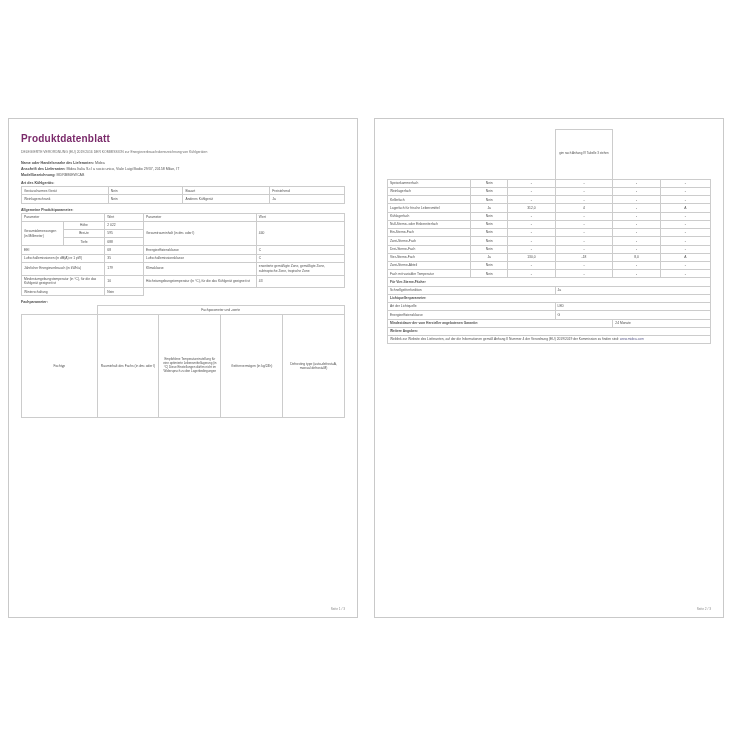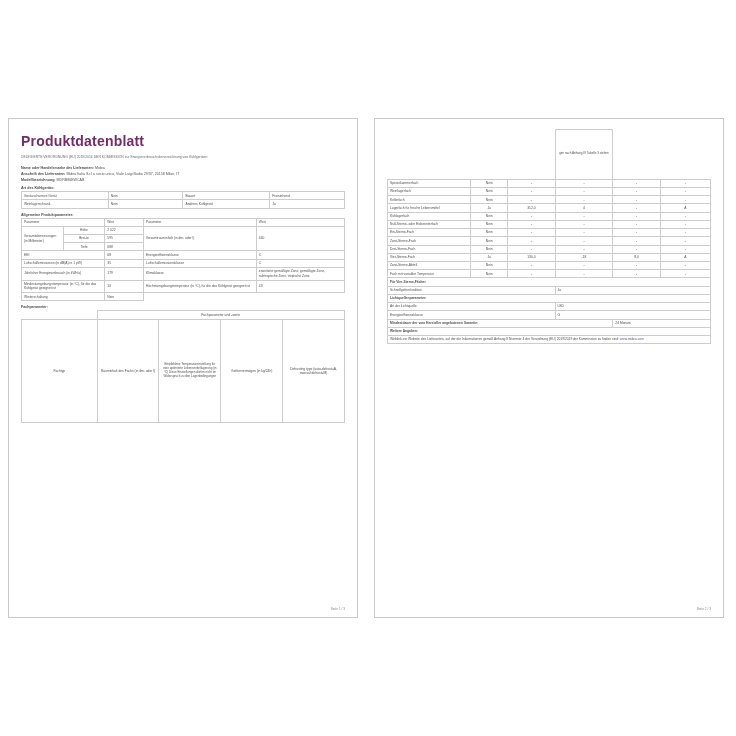--- a/index.html
+++ b/index.html
@@ -17,21 +17,21 @@
     height:500px;
     border:1px solid #c9c9c9;
     background:#fff;
     box-sizing:border-box;
     padding:10px 12px 8px 12px;
   }
   .sheet.left{left:8px;}
   .sheet.right{left:374px;}
 
   h1{
-    font-size:14px;
+    font-size:10px;
     color:#7a2a6a;
     margin:4px 0 6px 0;
     font-weight:bold;
     letter-spacing:.2px;
   }
   .subtitle{
     font-size:3.4px;
     line-height:1.5;
     color:#6b6b6b;
     margin-bottom:6px;

